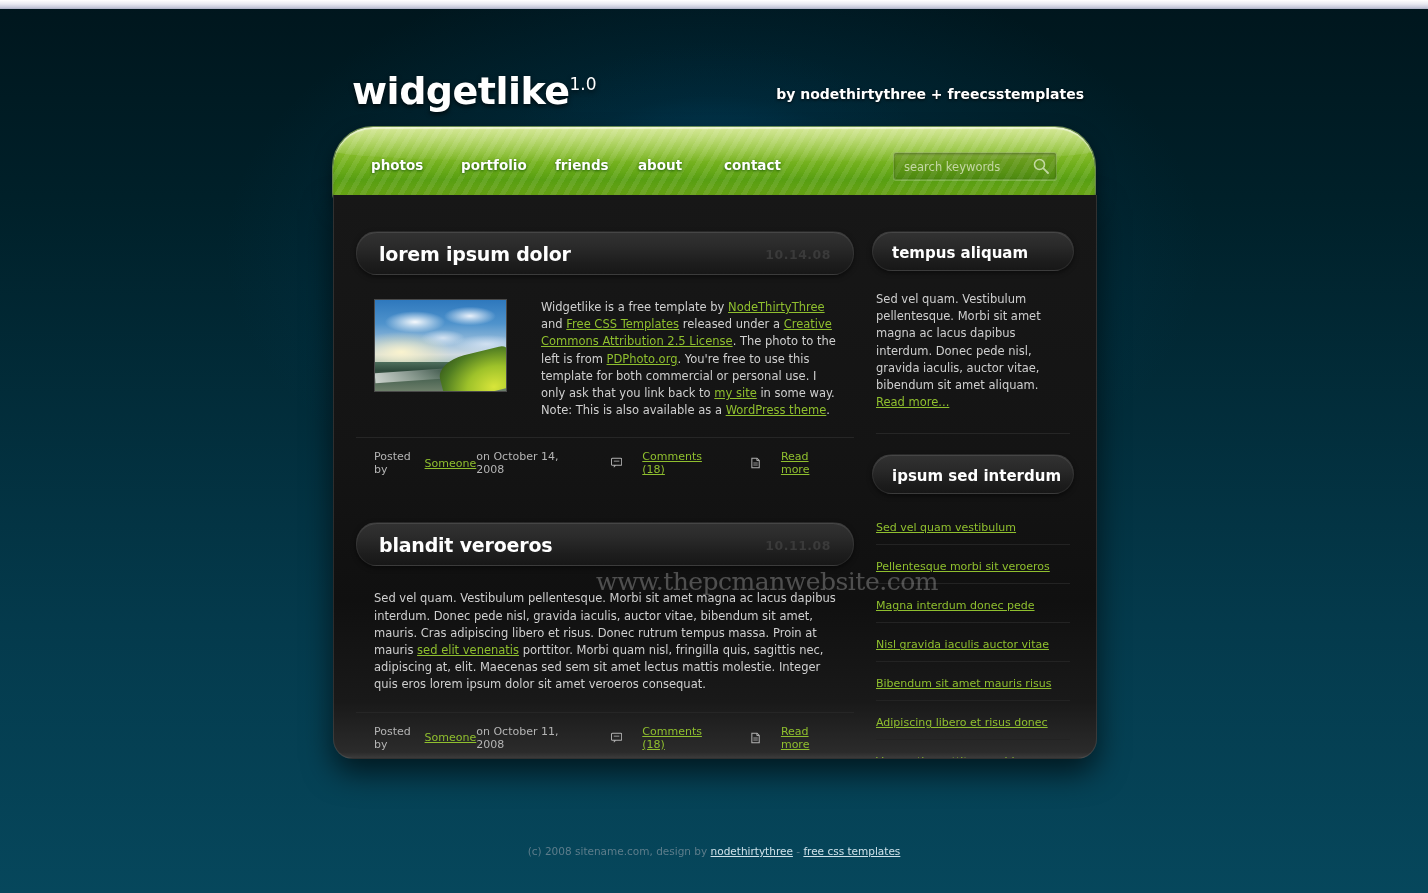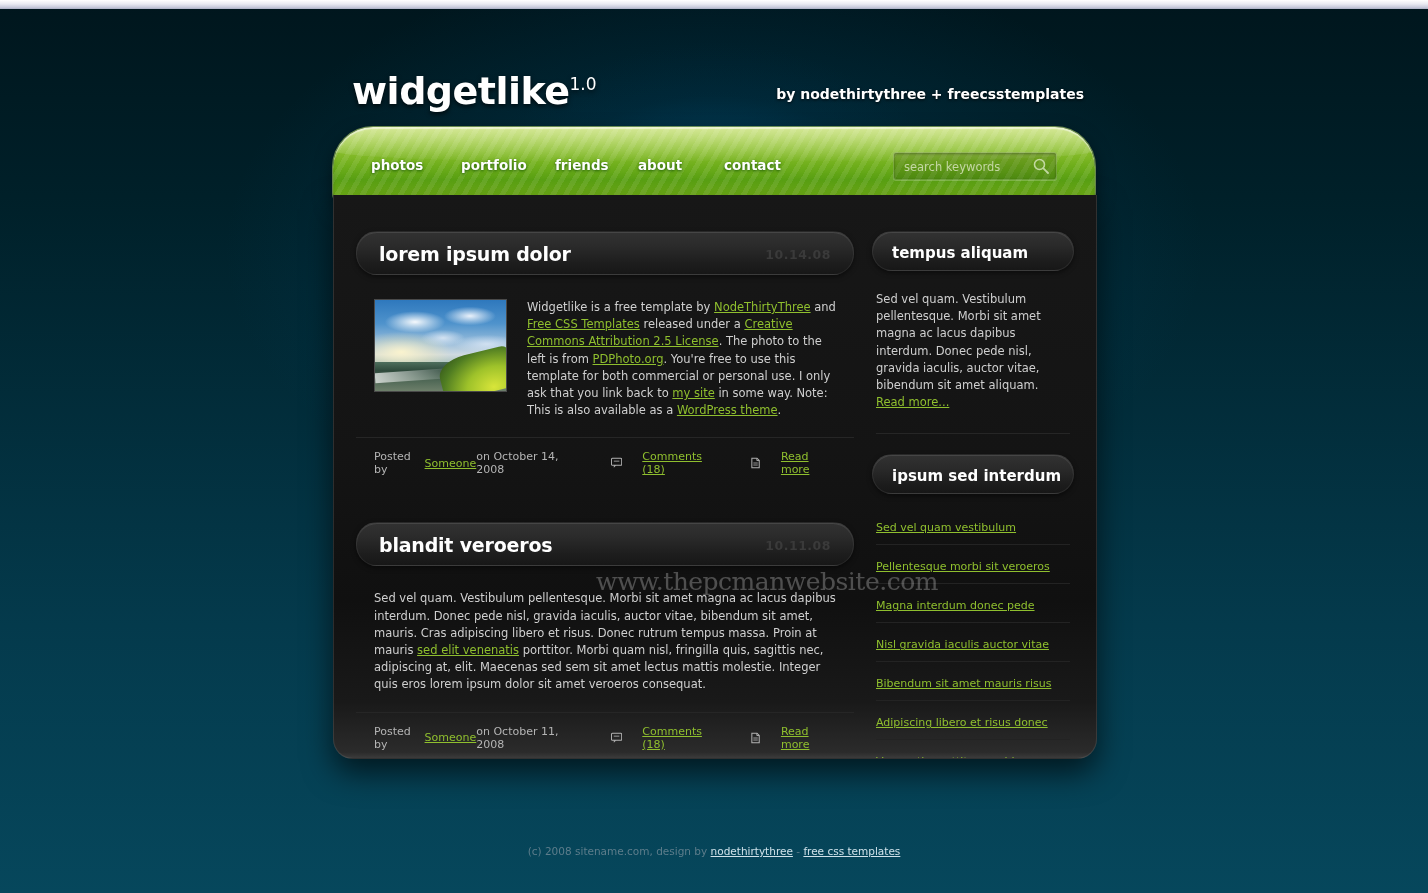--- a/index.html
+++ b/index.html
@@ -161,21 +161,21 @@
     height: 38px; margin-bottom: 20px;
   }
   .side-bar .title {
     position: absolute; left: 19px; top: 12px;
     color: #ffffff; font-size: 15px; font-weight: bold;
   }
 
   
   .post { margin-bottom: 10px; }
   .post-body { padding: 0 18px; }
-  .post-row { display: flex; gap: 20px; align-items: flex-start; }
+  .post-row { display: flex; gap: 34px; align-items: flex-start; }
   .thumb {
     flex: 0 0 auto;
     width: 131px; height: 91px;
     border: 1px solid #4a4a4a;
     position: relative; overflow: hidden;
     background: linear-gradient(#2f6fb5, #8fb4d6);
   }
   .thumb .sky {
     position: absolute; inset: 0;
     background:

